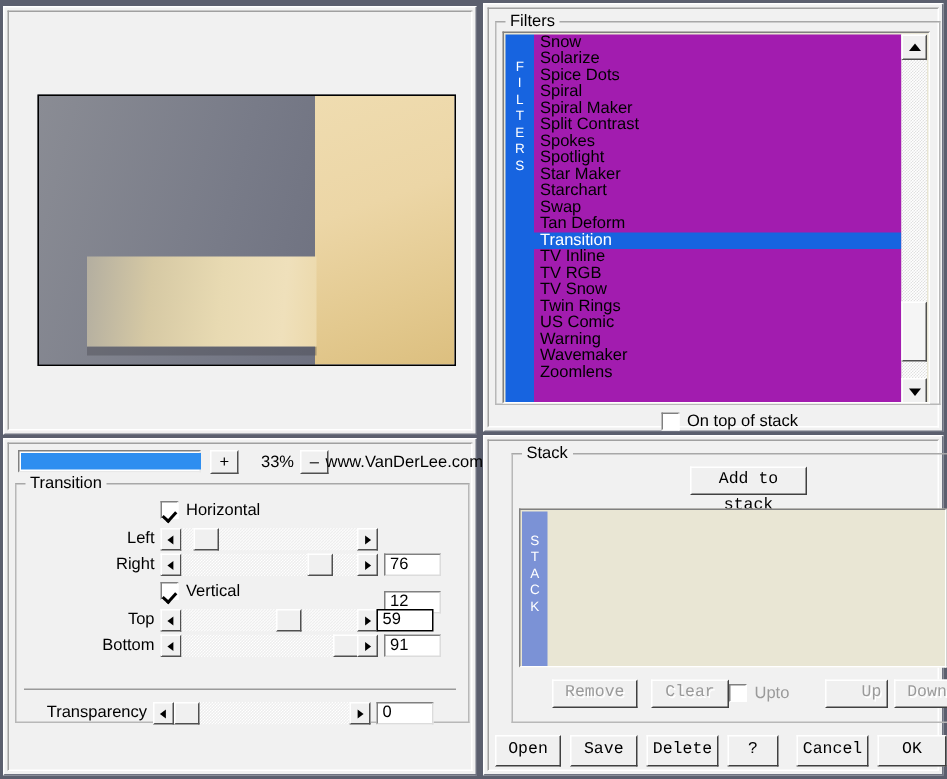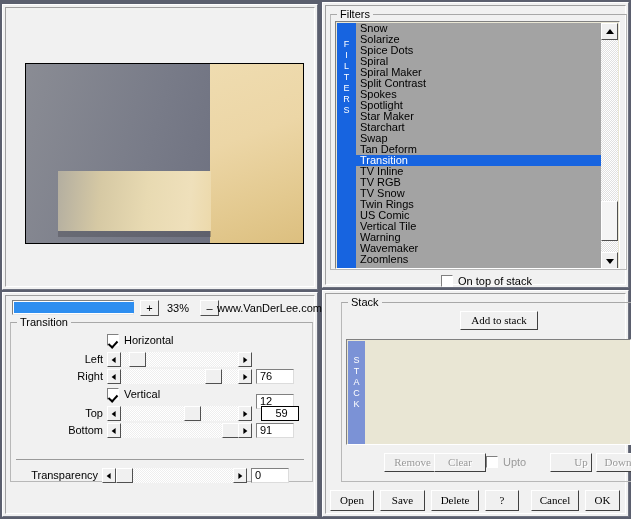--- a/index.html
+++ b/index.html
@@ -113,21 +113,21 @@
     border-top: 1px solid #ffffff; border-left: 1px solid #ffffff;
     border-right: 1px solid #505050; border-bottom: 1px solid #505050;
     box-sizing: border-box;
     text-align: center;
     line-height: 14px;
     font-size: 11px;
     font-family: "Liberation Sans", sans-serif;
   }
   #zoom-value {
     position: absolute; left: 148px; top: 0; width: 36px; height: 16px;
-    text-align: center; line-height: 16px; font-size: 11px;
+    text-align: right; line-height: 16px; font-size: 11px;
   }
   #vdl-link {
     position: absolute; left: 205px; top: 0; height: 16px;
     line-height: 16px; font-size: 11px; color: #000;
   }
 
   
   .slider-row { position: absolute; height: 15px; }
   .slider-label {
     position: absolute; right: 100%; margin-right: 4px; top: 0;
@@ -227,21 +227,21 @@
     padding-top: 16px;
     box-sizing: border-box;
     line-height: 11px;
     letter-spacing: 0;
   }
   #filters-vertbar span { display: block; }
   #filters-items {
     position: absolute; left: 20px; top: 1px;
     right: 18px; height: 246px;
     overflow: hidden;
-    background: #a3a3a3;
+    background: #a21caf;
   }
   .flt-item {
     height: 11px;
     line-height: 11px;
     font-size: 11px;
     padding-left: 4px;
     white-space: nowrap;
     color: #000;
   }
   .flt-item.selected { background: #1764e0; color: #ffffff; }
@@ -307,21 +307,21 @@
   }
   #stack-vertbar span { display: block; }
 
   .btn {
     background: #f0f0f0;
     border-top: 1px solid #ffffff; border-left: 1px solid #ffffff;
     border-right: 1px solid #404040; border-bottom: 1px solid #404040;
     box-sizing: border-box;
     text-align: center;
     font-size: 11px;
-    font-family: Liberation Serif, serif;
+    font-family: Liberation Mono, monospace;
     color: #000;
     position: absolute;
   }
   .btn.disabled { color: #9a9a9a; text-shadow: 1px 1px 0 #ffffff; }
 
   .stack-btnrow { position: absolute; left: 4px; top: 150px; width: 290px; height: 20px; }
   .stack-btnrow .btn { top: 0; height: 19px; }
 
   #bottom-btnrow {
     position: absolute; left: 4px; top: 196px; width: 297px; height: 24px;
@@ -390,21 +390,21 @@
           <div class="cblabel">Vertical</div>
         </div>
 
         <div class="slider-row" style="left:96px; top:83px; width:189px;">
           <div class="slider-label">Top</div>
           <div class="sb-arrow left" style="left:0;"></div>
           <div class="sb-track" style="left:14px; width:117px;">
             <div class="sb-thumb" style="left:54%;"></div>
           </div>
           <div class="sb-arrow right" style="left:131px;"></div>
-          <div class="num-box focused" style="left:154px;text-align:center;">59</div>
+          <div class="num-box focused" style="left:144px;">59</div>
         </div>
 
         <div class="slider-row" style="left:96px; top:100px; width:185px;">
           <div class="slider-label">Bottom</div>
           <div class="sb-arrow left" style="left:0;"></div>
           <div class="sb-track" style="left:14px; width:117px;">
             <div class="sb-thumb" style="left:86%;"></div>
           </div>
           <div class="sb-arrow right" style="left:131px;"></div>
           <div class="num-box" style="left:149px;">91</div>
@@ -454,21 +454,20 @@
               <div class="flt-item">Star Maker</div>
               <div class="flt-item">Starchart</div>
               <div class="flt-item">Swap</div>
               <div class="flt-item">Tan Deform</div>
               <div class="flt-item selected">Transition</div>
               <div class="flt-item">TV Inline</div>
               <div class="flt-item">TV RGB</div>
               <div class="flt-item">TV Snow</div>
               <div class="flt-item">Twin Rings</div>
               <div class="flt-item">US Comic</div>
-              <div class="flt-item">Vertical Tile</div>
               <div class="flt-item">Warning</div>
               <div class="flt-item">Wavemaker</div>
               <div class="flt-item">Zoomlens</div>
             </div>
           <div class="vscroll">
             <div class="vs-btn up"></div>
             <div class="vs-thumb"></div>
             <div class="vs-btn down"></div>
           </div>
         </div>
@@ -494,38 +493,38 @@
           <div id="stack-vertbar">
               <span>S</span>
               <span>T</span>
               <span>A</span>
               <span>C</span>
               <span>K</span>
             </div>
         </div>
 
         <div class="stack-btnrow">
-          <div class="btn disabled" style="left:38px; width:57px; line-height:17px;">Remove</div>
+          <div class="btn disabled" style="left:22px; width:57px; line-height:17px;">Remove</div>
           <div class="btn disabled" style="left:88px; width:52px; line-height:17px;">Clear</div>
 
           <div class="cbrow" style="left:140px; top:3px;">
             <div class="cbox"></div>
             <div class="cblabel" style="color:#9a9a9a;">Upto</div>
           </div>
 
           <div class="btn disabled" style="left:204px; width:42px; line-height:17px;padding-left:20px;">Up</div>
           <div class="btn disabled" style="left:250px; width:44px; line-height:17px;">Down</div>
         </div>
       </div>
 
       <div id="bottom-btnrow">
         <div class="btn" style="left:0px;   width:44px; line-height:19px;">Open</div>
         <div class="btn" style="left:50px;  width:45px; line-height:19px;">Save</div>
         <div class="btn" style="left:101px; width:48px; line-height:19px;">Delete</div>
         <div class="btn" style="left:155px; width:34px; line-height:19px;">?</div>
         <div class="btn" style="left:201px; width:48px; line-height:19px;">Cancel</div>
-        <div class="btn" style="left:255px; width:35px; line-height:19px;">OK</div>
+        <div class="btn" style="left:255px; width:46px; line-height:19px;">OK</div>
       </div>
 
     </div>
   </div>
 
 </div>
 
 </body></html>

